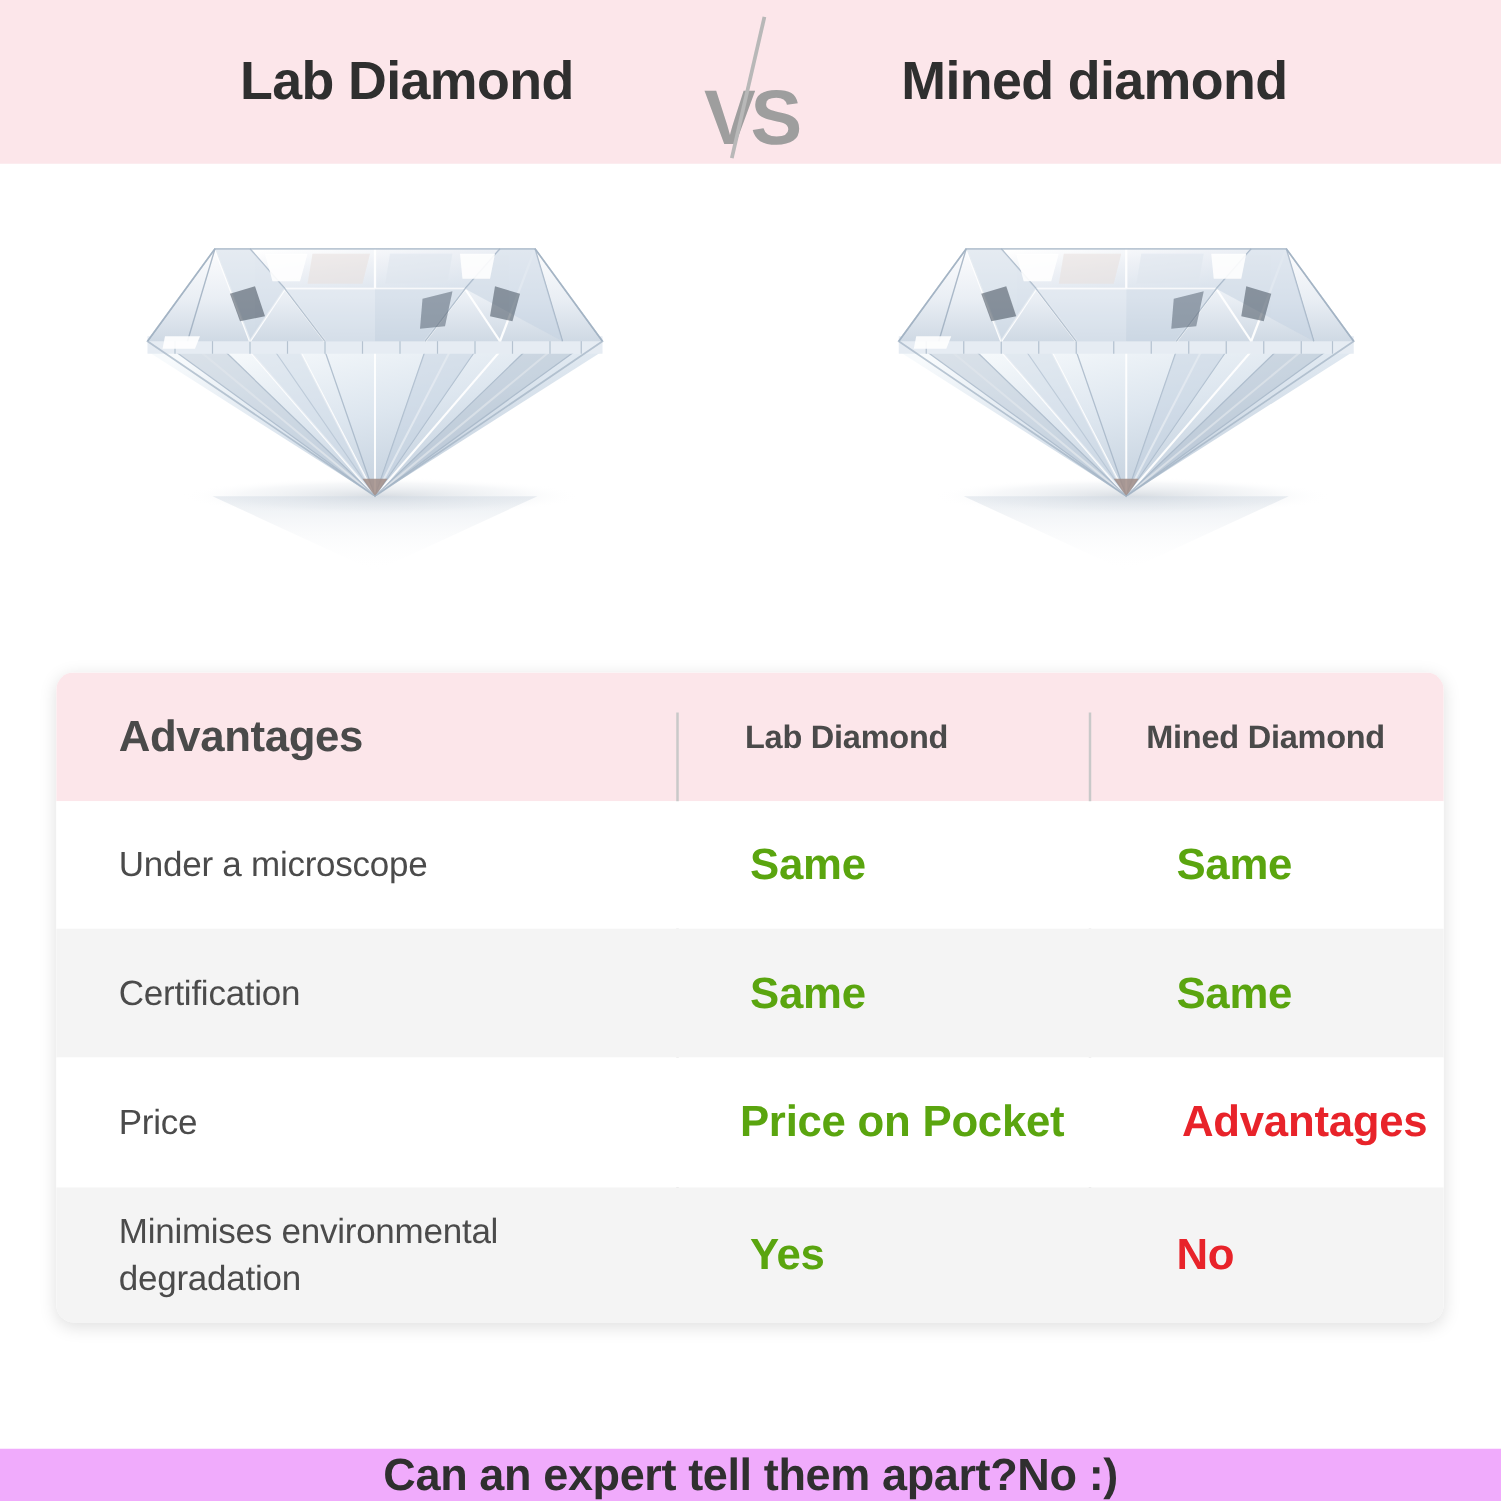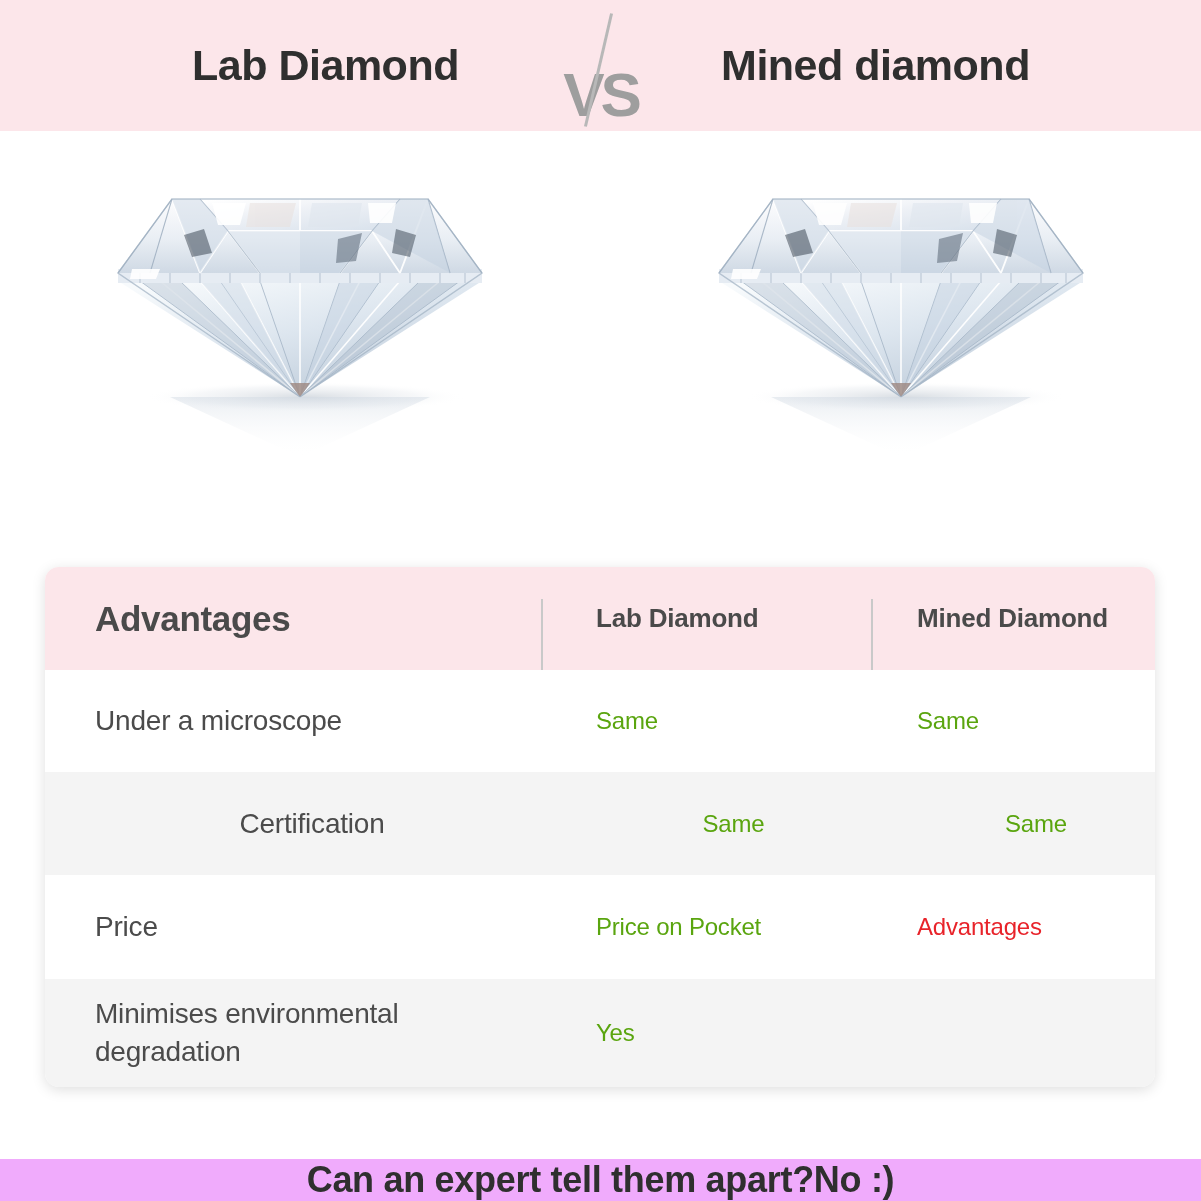--- a/index.html
+++ b/index.html
@@ -88,46 +88,46 @@
     transform: translateX(-50%);
     width: 400px;
     height: 290px;
     display: block;
   }
 
   
   .card {
     position: absolute;
     left: 45px;
-    top: 567px;
+    top: 538px;
     width: 1110px;
     height: 520px;
     background: #ffffff;
     border-radius: 14px;
     box-shadow: 0 3px 14px rgba(0,0,0,0.13);
     overflow: hidden;
   }
 
   .row {
     display: flex;
     width: 100%;
     align-items: center;
   }
 
   .thead {
     height: 103px;
     background: #fce6ea;
   }
 
-  .tbody-row { position: relative; }
+  .tbody-row { position: relative; gap: 48px; }
   .tbody-row.alt { background: #f4f4f4; }
   .tbody-row.plain { background: #ffffff; }
 
   .r1 { height: 102px; }
-  .r2 { height: 103px; text-align: center; }
+  .r2 { height: 103px; }
   .r3 { height: 104px; }
   .r4 { height: 108px; }
 
   .col-feature {
     width: 496px;
     padding-left: 50px;
     padding-right: 12px;
   }
   .col-lab {
     width: 330px;
@@ -153,22 +153,22 @@
   }
 
   .feature-text {
     font-size: 28px;
     color: #4b4b4b;
     line-height: 1.35;
     letter-spacing: -0.2px;
   }
 
   .val {
-    font-size: 24px;
-    font-weight: normal;
+    font-size: 35px;
+    font-weight: bold;
     letter-spacing: -0.2px;
     white-space: nowrap;
   }
   .val.good { color: #5aa50f; }
   .val.bad  { color: #e8232a; }
 
   
   .vdiv {
     position: absolute;
     top: 32px;
@@ -504,20 +504,23 @@
       </div>
     </div>
 
     <div class="row tbody-row alt r4">
       <div class="col-feature">
         <span class="feature-text">Minimises environmental degradation</span>
       </div>
       <div class="col-lab">
         <span class="val good">Yes</span>
       </div>
+      <div class="col-mined">
+        <span class="val bad">No</span>
+      </div>
     </div>
 
   </div>
 
   <div class="footer-band">
     <span class="footer-text">Can an expert tell them apart?</span>
     <span class="footer-answer">No :)</span>
   </div>
 
 </div>

